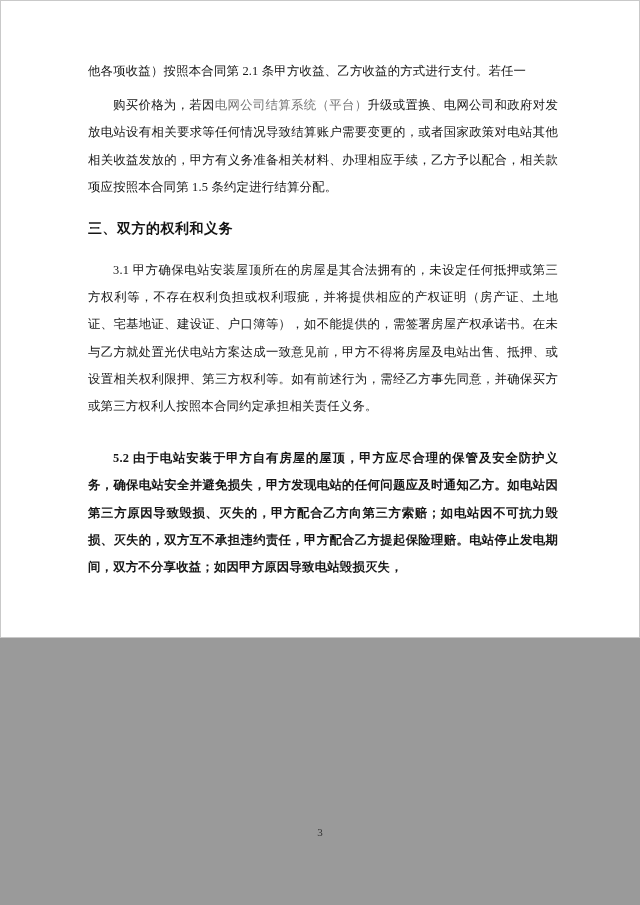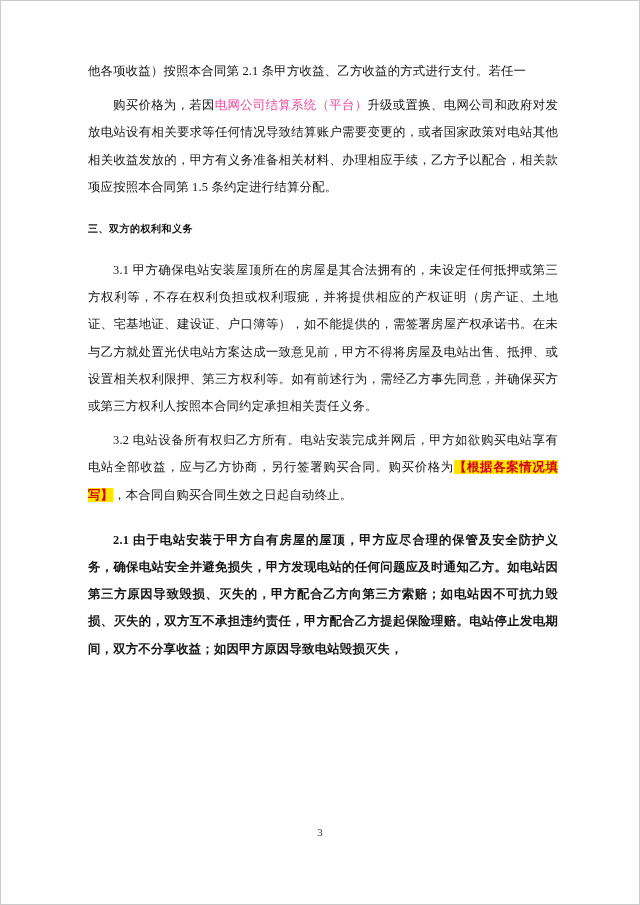--- a/index.html
+++ b/index.html
@@ -9,21 +9,21 @@
   }
   body {
     width: 640px;
     height: 905px;
     overflow: hidden;
     font-family: "Liberation Serif", "DejaVu Serif", serif;
   }
   .page {
     position: relative;
     width: 640px;
-    height: 905px;
+    height: 638px;
     background: #ffffff;
     box-sizing: border-box;
   }
   .page-inner {
     position: absolute;
     left: 88px;
     top: 58px;
     width: 470px;
   }
   p.para {
@@ -36,31 +36,31 @@
     letter-spacing: 0.2px;
   }
   p.indent {
     text-indent: 25px;
   }
   .spacer-sm { height: 7px; }
   .spacer-md { height: 11px; }
   .spacer-lg { height: 14px; }
   h2.section-heading {
     margin: 0;
-    font-size: 10px;
+    font-size: 14px;
     font-weight: bold;
     line-height: 28px;
     color: #141414;
     letter-spacing: 0.5px;
   }
   .bold {
     font-weight: bold;
   }
   .red {
-    color: #ec4899;
+    color: #737373;
   }
   .highlight-red {
     color: #d0021b;
     background: #ffe400;
     font-weight: bold;
   }
   .footer-num {
     position: absolute;
     left: 0;
     right: 0;
@@ -96,25 +96,24 @@
 
     <div class="spacer-sm"></div>
 
 
     <div class="spacer-sm"></div>
 
     <p class="para indent"><span>3.1 甲方确保电站安装屋顶所在的房屋是其合法拥有的，未设定任何抵押或第三方权利等，不存在权利负担或权利瑕疵，并将提供相应的产权证明（房产证、土地证、宅基地证、建设证、户口簿等），如不能提供的，需签署房屋产权承诺书。在未与乙方就处置光伏电站方案达成一致意见前，甲方不得将房屋及电站出售、抵押、或设置相关权利限押、第三方权利等。如有前述行为，需经乙方事先同意，并确保买方或第三方权利人按照本合同约定承担相关责任义务。</span></p>
 
     <div class="spacer-sm"></div>
 
-    <p class="para indent"><span>3.2 电站设备所有权归乙方所有。电站安装完成并网后，甲方如欲购买电站享有电站全部收益，应与乙方协商，另行签署购买合同。购买价格为</span><span class="highlight-red">【根据各案情况填写】</span><span>，本合同自购买合同生效之日起自动终止。</span></p>
 
     <div class="spacer-sm"></div>
 
 
     <div class="spacer-md"></div>
 
-    <p class="para indent bold"><span>2.1 由于电站安装于甲方自有房屋的屋顶，甲方应尽合理的保管及安全防护义务，确保电站安全并避免损失，甲方发现电站的任何问题应及时通知乙方。如电站因第三方原因导致毁损、灭失的，甲方配合乙方向第三方索赔；如电站因不可抗力毁损、灭失的，双方互不承担违约责任，甲方配合乙方提起保险理赔。电站停止发电期间，双方不分享收益；如因甲方原因导致电站毁损灭失，</span></p>
+    <p class="para indent bold"><span>5.2 由于电站安装于甲方自有房屋的屋顶，甲方应尽合理的保管及安全防护义务，确保电站安全并避免损失，甲方发现电站的任何问题应及时通知乙方。如电站因第三方原因导致毁损、灭失的，甲方配合乙方向第三方索赔；如电站因不可抗力毁损、灭失的，双方互不承担违约责任，甲方配合乙方提起保险理赔。电站停止发电期间，双方不分享收益；如因甲方原因导致电站毁损灭失，</span></p>
 
   </div>
 
   <div class="footer-num">3</div>
 </div>
 
 </body></html>

